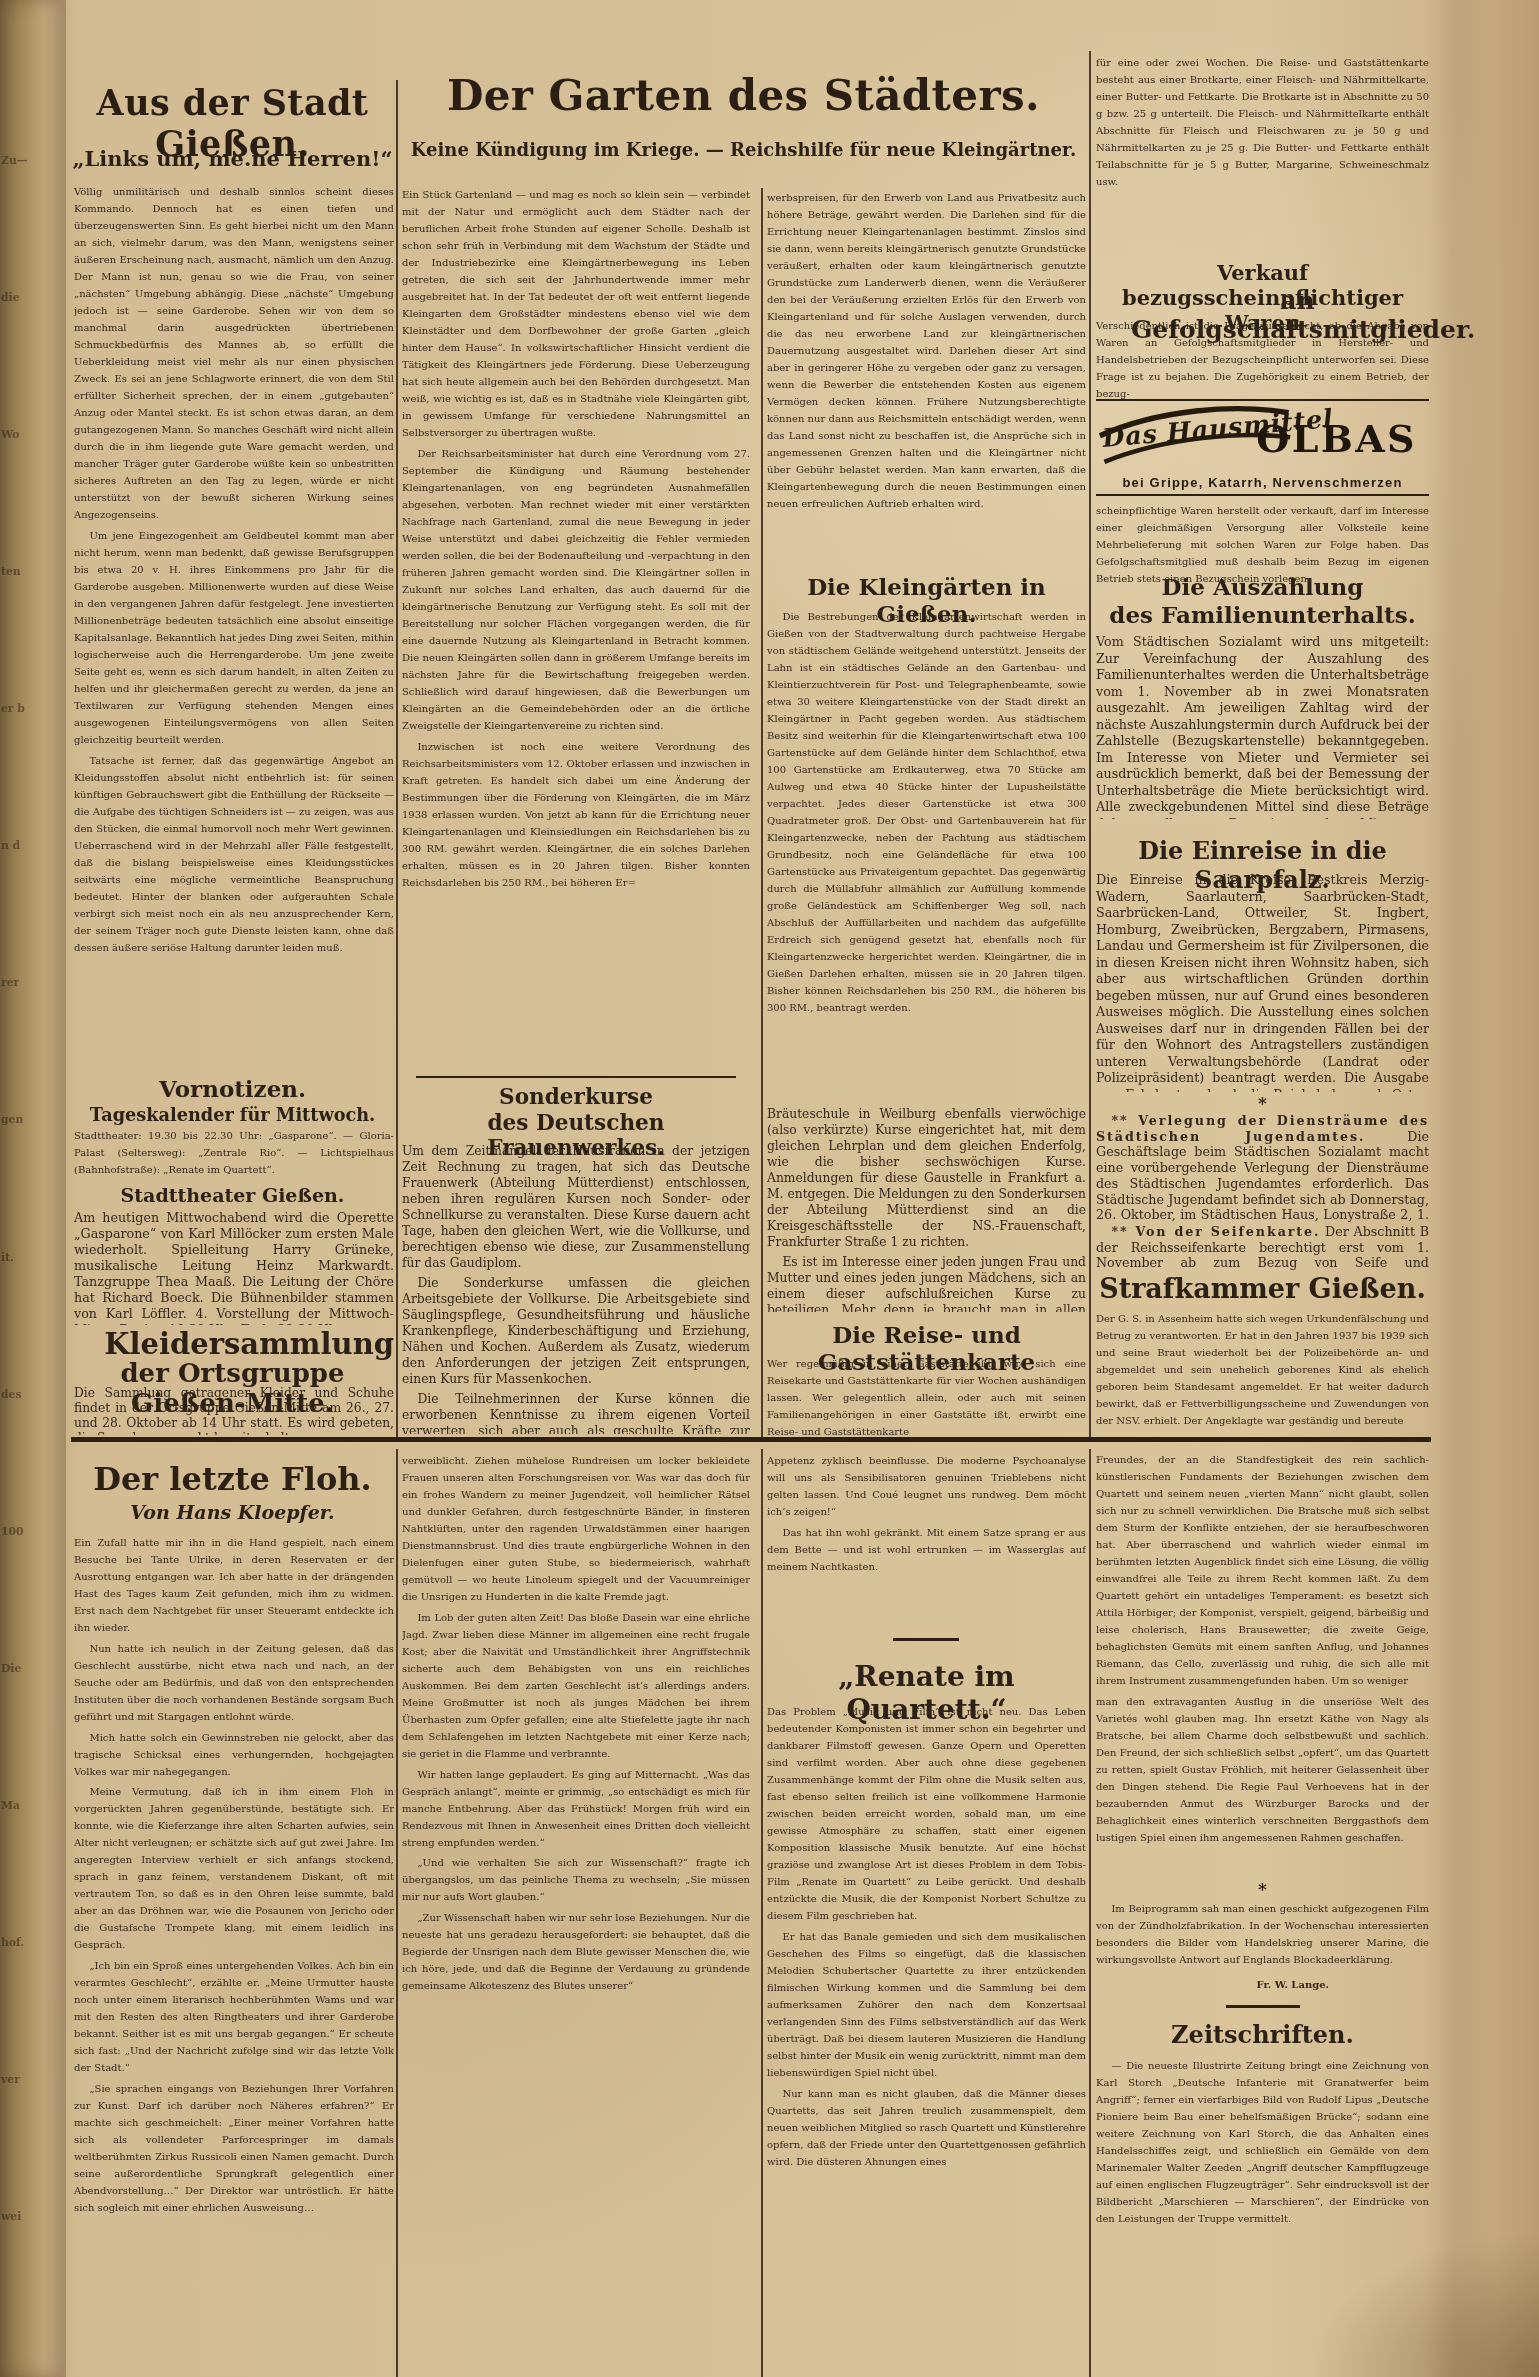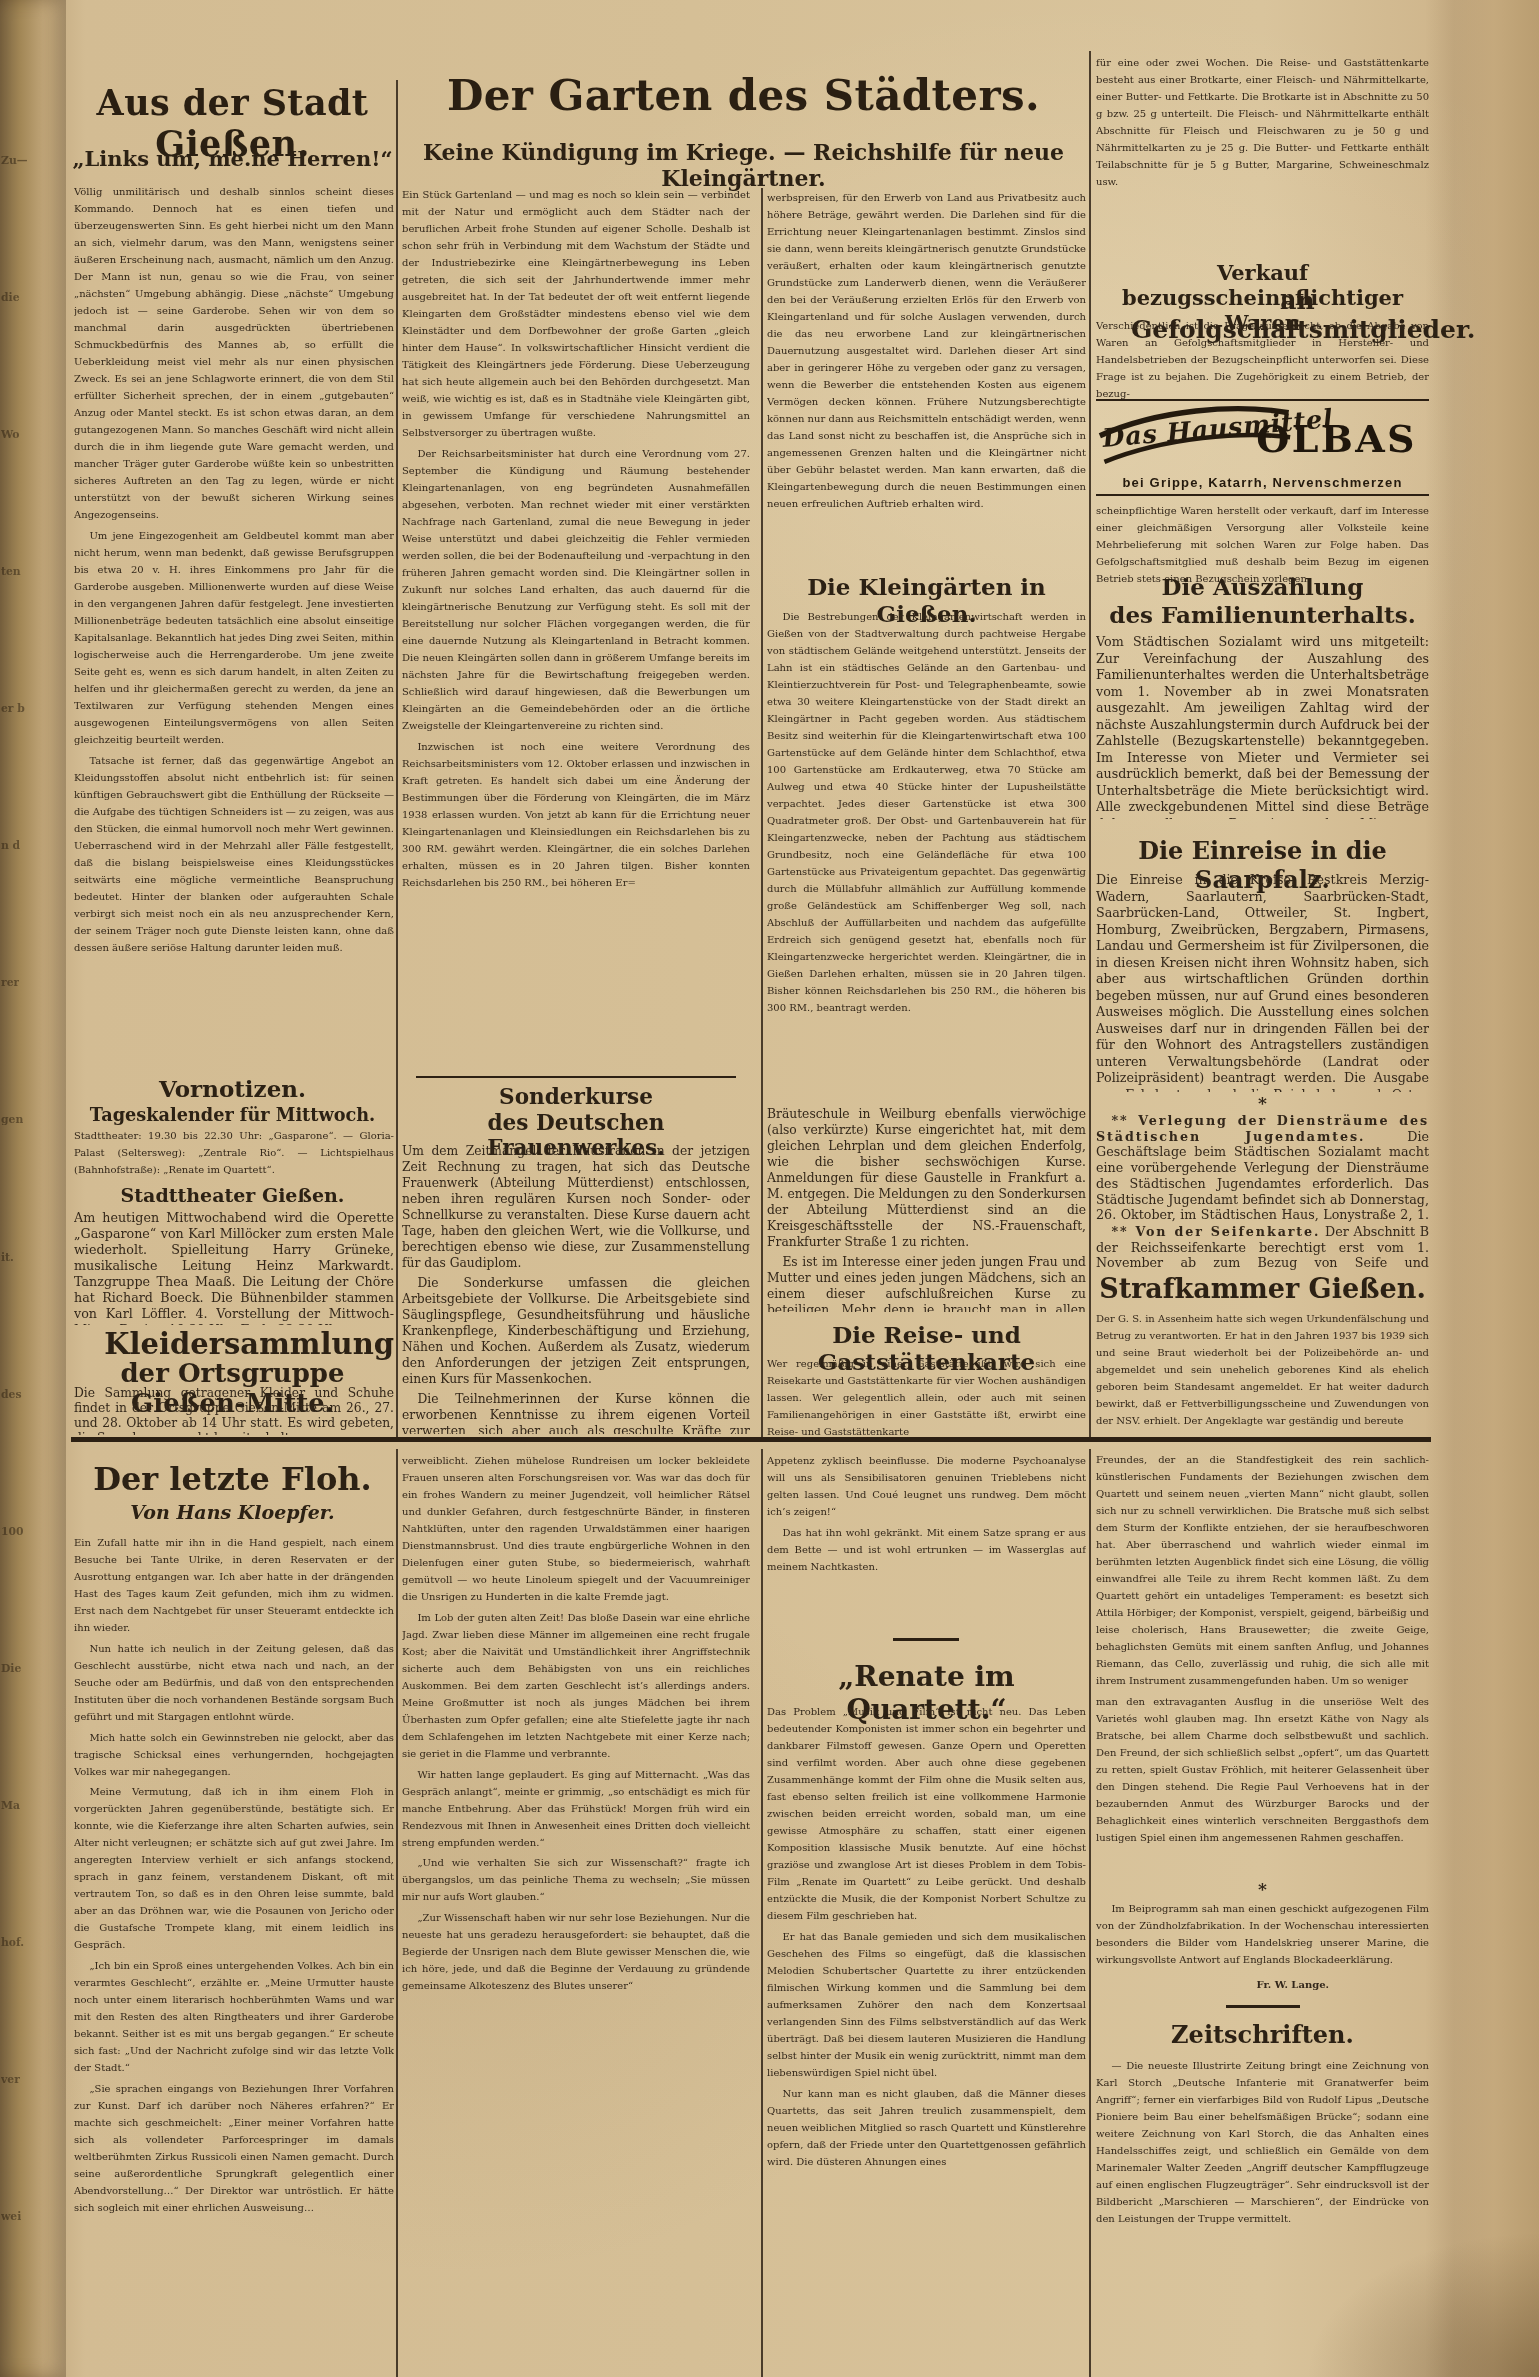--- a/index.html
+++ b/index.html
@@ -97,21 +97,21 @@
     <p class="p noind">Am heutigen Mittwochabend wird die Operette „Gasparone“ von Karl Millöcker zum ersten Male wiederholt. Spielleitung Harry Grüneke, musikalische Leitung Heinz Markwardt. Tanzgruppe Thea Maaß. Die Leitung der Chöre hat Richard Boeck. Die Bühnenbilder stammen von Karl Löffler. 4. Vorstellung der Mittwoch-Miete. Beginn 19.30 Uhr, Ende 22.30 Uhr.</p>
   </div>
 
   <div class="h-sec" style="left:71px;top:1327px;width:323px;font-size:29px;text-align:right;">Kleidersammlung</div>
   <div class="h-sec" style="left:71px;top:1358px;width:323px;font-size:26px;">der Ortsgruppe Gießen-Mitte.</div>
   <div class="col" style="left:74px;top:1386px;width:320px;height:49px;font-size:12.3px;line-height:15px;">
     <p class="p noind">Die Sammlung getragener Kleider und Schuhe findet in der Ortsgruppe Gießen-Mitte am 26., 27. und 28. Oktober ab 14 Uhr statt. Es wird gebeten, die Spenden verpackt bereitzuhalten.</p>
   </div>
 
   <div class="h-big" style="left:400px;top:71px;width:687px;font-size:42px;">Der Garten des Städters.</div>
-  <div class="h-sec" style="left:400px;top:139px;width:687px;font-size:22px;">Keine Kündigung im Kriege. — Reichshilfe für neue Kleingärtner.</div>
+  <div class="h-sec" style="left:400px;top:139px;width:687px;font-size:18px;">Keine Kündigung im Kriege. — Reichshilfe für neue Kleingärtner.</div>
 
   <div class="col body17" style="left:402px;top:186px;width:348px;height:884px;">
     <p class="p noind">Ein Stück Gartenland — und mag es noch so klein sein — verbindet mit der Natur und ermöglicht auch dem Städter nach der beruflichen Arbeit frohe Stunden auf eigener Scholle. Deshalb ist schon sehr früh in Verbindung mit dem Wachstum der Städte und der Industriebezirke eine Kleingärtnerbewegung ins Leben getreten, die sich seit der Jahrhundertwende immer mehr ausgebreitet hat. In der Tat bedeutet der oft weit entfernt liegende Kleingarten dem Großstädter mindestens ebenso viel wie dem Kleinstädter und dem Dorfbewohner der große Garten „gleich hinter dem Hause“. In volkswirtschaftlicher Hinsicht verdient die Tätigkeit des Kleingärtners jede Förderung. Diese Ueberzeugung hat sich heute allgemein auch bei den Behörden durchgesetzt. Man weiß, wie wichtig es ist, daß es in Stadtnähe viele Kleingärten gibt, in gewissem Umfange für verschiedene Nahrungsmittel an Selbstversorger zu übertragen wußte.</p>
     <p class="p">Der Reichsarbeitsminister hat durch eine Verordnung vom 27. September die Kündigung und Räumung bestehender Kleingartenanlagen, von eng begründeten Ausnahmefällen abgesehen, verboten. Man rechnet wieder mit einer verstärkten Nachfrage nach Gartenland, zumal die neue Bewegung in jeder Weise unterstützt und dabei gleichzeitig die Fehler vermieden werden sollen, die bei der Bodenaufteilung und -verpachtung in den früheren Jahren gemacht worden sind. Die Kleingärtner sollen in Zukunft nur solches Land erhalten, das auch dauernd für die kleingärtnerische Benutzung zur Verfügung steht. Es soll mit der Bereitstellung nur solcher Flächen vorgegangen werden, die für eine dauernde Nutzung als Kleingartenland in Betracht kommen. Die neuen Kleingärten sollen dann in größerem Umfange bereits im nächsten Jahre für die Bewirtschaftung freigegeben werden. Schließlich wird darauf hingewiesen, daß die Bewerbungen um Kleingärten an die Gemeindebehörden oder an die örtliche Zweigstelle der Kleingartenvereine zu richten sind.</p>
     <p class="p">Inzwischen ist noch eine weitere Verordnung des Reichsarbeitsministers vom 12. Oktober erlassen und inzwischen in Kraft getreten. Es handelt sich dabei um eine Änderung der Bestimmungen über die Förderung von Kleingärten, die im März 1938 erlassen wurden. Von jetzt ab kann für die Errichtung neuer Kleingartenanlagen und Kleinsiedlungen ein Reichsdarlehen bis zu 300 RM. gewährt werden. Kleingärtner, die ein solches Darlehen erhalten, müssen es in 20 Jahren tilgen. Bisher konnten Reichsdarlehen bis 250 RM., bei höheren Er=</p>
   </div>
 
   <div class="hrule" style="left:416px;top:1076px;width:320px;height:2.3px;"></div>
   <div class="h-sec" style="left:402px;top:1084px;width:348px;font-size:21.6px;">Sonderkurse</div>
   <div class="h-sec" style="left:402px;top:1110px;width:348px;font-size:21.6px;">des Deutschen Frauenwerkes.</div>

